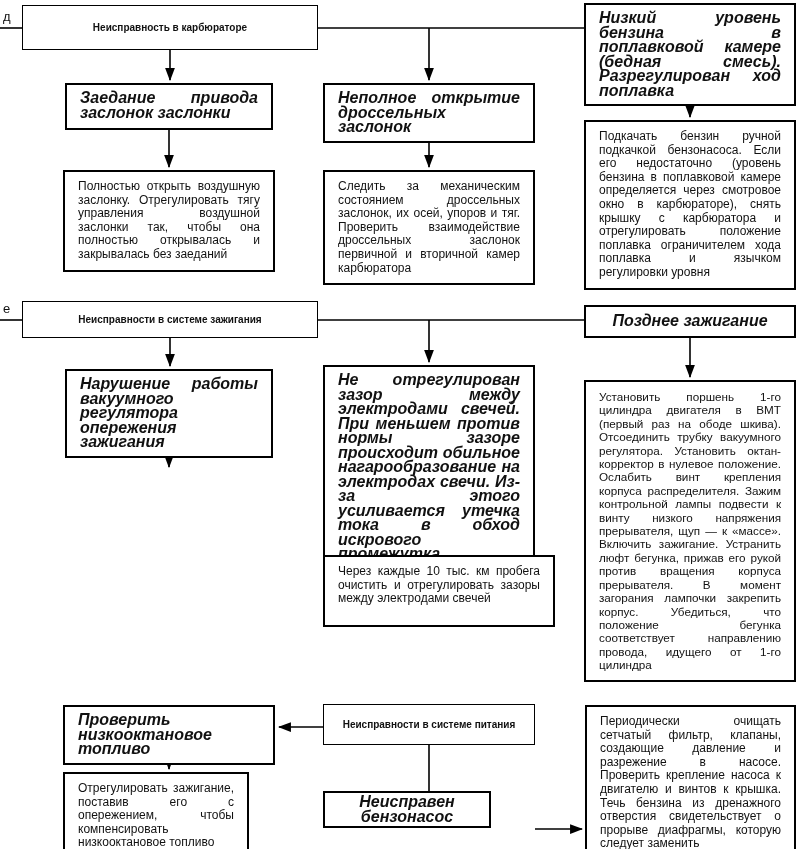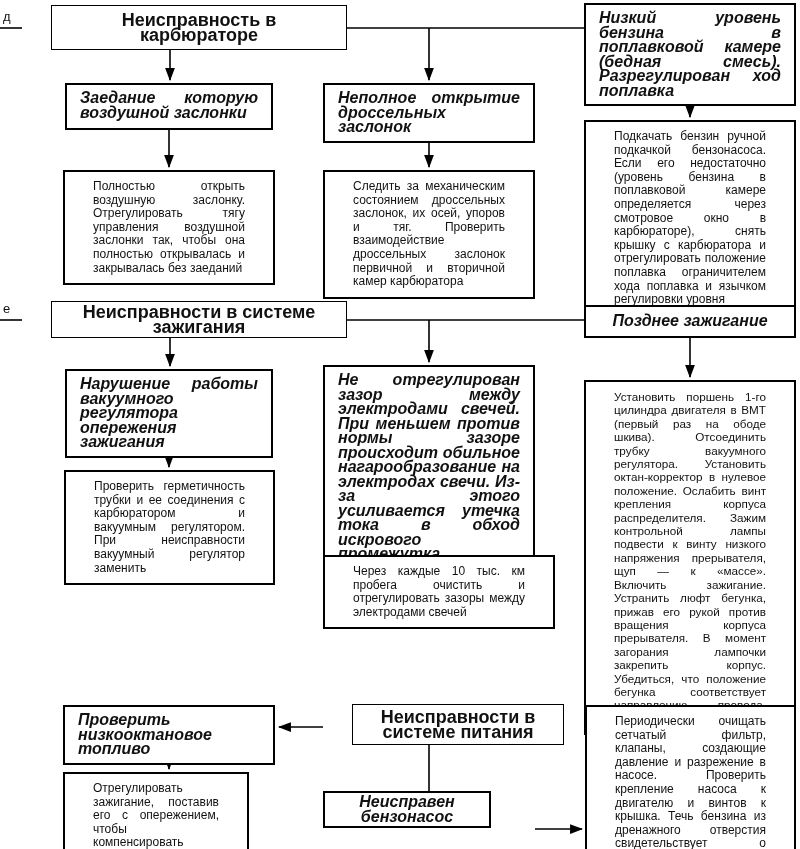--- a/index.html
+++ b/index.html
@@ -8,34 +8,33 @@
     font-family:"Liberation Sans","DejaVu Sans",sans-serif;color:#111;
     overflow:hidden;
   }
   .wires{position:absolute;left:0;top:0;pointer-events:none;}
   .box{
     position:absolute;background:#fff;border:1.6px solid #000;
     box-sizing:border-box;
   }
   .header{
     display:flex;align-items:center;justify-content:center;
-    text-align:center;font-weight:bold;font-size:18px;line-height:15px;
+    text-align:center;font-weight:bold;font-size:10px;line-height:15px;
     padding:2px 10px;
-    margin-left:29px;
   }
   .cause{
     font-weight:bold;font-style:italic;font-size:16px;line-height:14.5px;
     padding:6px 13px;text-align:justify;border-width:2px;
   }
   .cause.center{
     display:flex;align-items:center;justify-content:center;
     text-align:center;padding:2px 8px;
   }
   .action{
-    font-size:12px;line-height:13.6px;padding:8px 28px;
+    font-size:12px;line-height:13.6px;padding:8px 13px;
     text-align:justify;border-width:2.2px;
   }
   .seclabel{
     position:absolute;font-size:13px;line-height:13px;color:#111;
   }
 </style>
 </head>
 <body>
 
 <div class="canvas">
@@ -68,39 +67,38 @@
       <line x1="169" y1="747" x2="169" y2="769" marker-end="url(#ah)"></line>
       <line x1="429" y1="745" x2="429" y2="807" marker-end="url(#ah)"></line>
       <line x1="535" y1="829" x2="582" y2="829" marker-end="url(#ah)"></line>
     </g>
   </svg>
 
   <div class="seclabel" style="left:3px;top:10px">д</div>
 
   <div class="box header" style="left:22px;top:5px;width:296px;min-height:45px">Неисправность в карбюраторе</div>
 
-  <div class="box cause" style="left:65px;top:83px;width:208px;min-height:47px">Заедание которую воздушной заслонки</div>
+  <div class="box cause" style="left:65px;top:83px;width:208px;min-height:47px">Заедание привода заслонок заслонки</div>
 
   <div class="box action" style="left:63px;top:170px;width:212px;min-height:102px">Полностью открыть воздушную заслонку. Отрегулировать тягу управления воздушной заслонки так, чтобы она полностью открывалась и закрывалась без заеданий</div>
 
   <div class="box cause" style="left:323px;top:83px;width:212px;min-height:47px">Неполное открытие дроссельных заслонок</div>
 
   <div class="box action" style="left:323px;top:170px;width:212px;min-height:102px">Следить за механическим состоянием дроссельных заслонок, их осей, упоров и тяг. Проверить взаимодействие дроссельных заслонок первичной и вторичной камер карбюратора</div>
 
   <div class="box cause" style="left:584px;top:3px;width:212px;min-height:73px">Низкий уровень бензина в поплавковой камере (бедная смесь). Разрегулирован ход поплавка</div>
 
   <div class="box action" style="left:584px;top:120px;width:212px;min-height:157px">Подкачать бензин ручной подкачкой бензонасоса. Если его недостаточно (уровень бензина в поплавковой камере определяется через смотровое окно в карбюраторе), снять крышку с карбюратора и отрегулировать положение поплавка ограничителем хода поплавка и язычком регулировки уровня</div>
 
   <div class="seclabel" style="left:3px;top:302px">е</div>
 
   <div class="box header" style="left:22px;top:301px;width:296px;min-height:37px">Неисправности в системе зажигания</div>
 
   <div class="box cause" style="left:65px;top:369px;width:208px;min-height:57px">Нарушение работы вакуумного регулятора опережения зажигания</div>
 
-  <div class="box action" style="left:64px;top:470px;width:211px;min-height:85px">Проверить герметичность трубки и ее соединения с карбюратором и вакуумным регулятором. При неисправности вакуумный регулятор заменить</div>
 
   <div class="box cause" style="left:323px;top:365px;width:212px;min-height:150px">Не отрегулирован зазор между электродами свечей. При меньшем против нормы зазоре происходит обильное нагарообразование на электродах свечи. Из-за этого усиливается утечка тока в обход искрового промежутка, наблюдаются перебои в работе свечи</div>
 
   <div class="box action" style="left:323px;top:555px;width:232px;min-height:72px">Через каждые 10 тыс. км пробега очистить и отрегулировать зазоры между электродами свечей</div>
 
   <div class="box cause center" style="left:584px;top:305px;width:212px;min-height:33px">Позднее зажигание</div>
 
   <div class="box action" style="left:584px;top:380px;width:212px;min-height:295px;line-height:13.4px;font-size:11.7px">Установить поршень 1-го цилиндра двигателя в ВМТ (первый раз на ободе шкива). Отсоединить трубку вакуумного регулятора. Установить октан-корректор в нулевое положение. Ослабить винт крепления корпуса распределителя. Зажим контрольной лампы подвести к винту низкого напряжения прерывателя, щуп — к «массе». Включить зажигание. Устранить люфт бегунка, прижав его рукой против вращения корпуса прерывателя. В момент загорания лампочки закрепить корпус. Убедиться, что положение бегунка соответствует направлению провода, идущего от 1-го цилиндра</div>
 
   <div class="box header" style="left:323px;top:704px;width:212px;min-height:41px">Неисправности в системе питания</div>

